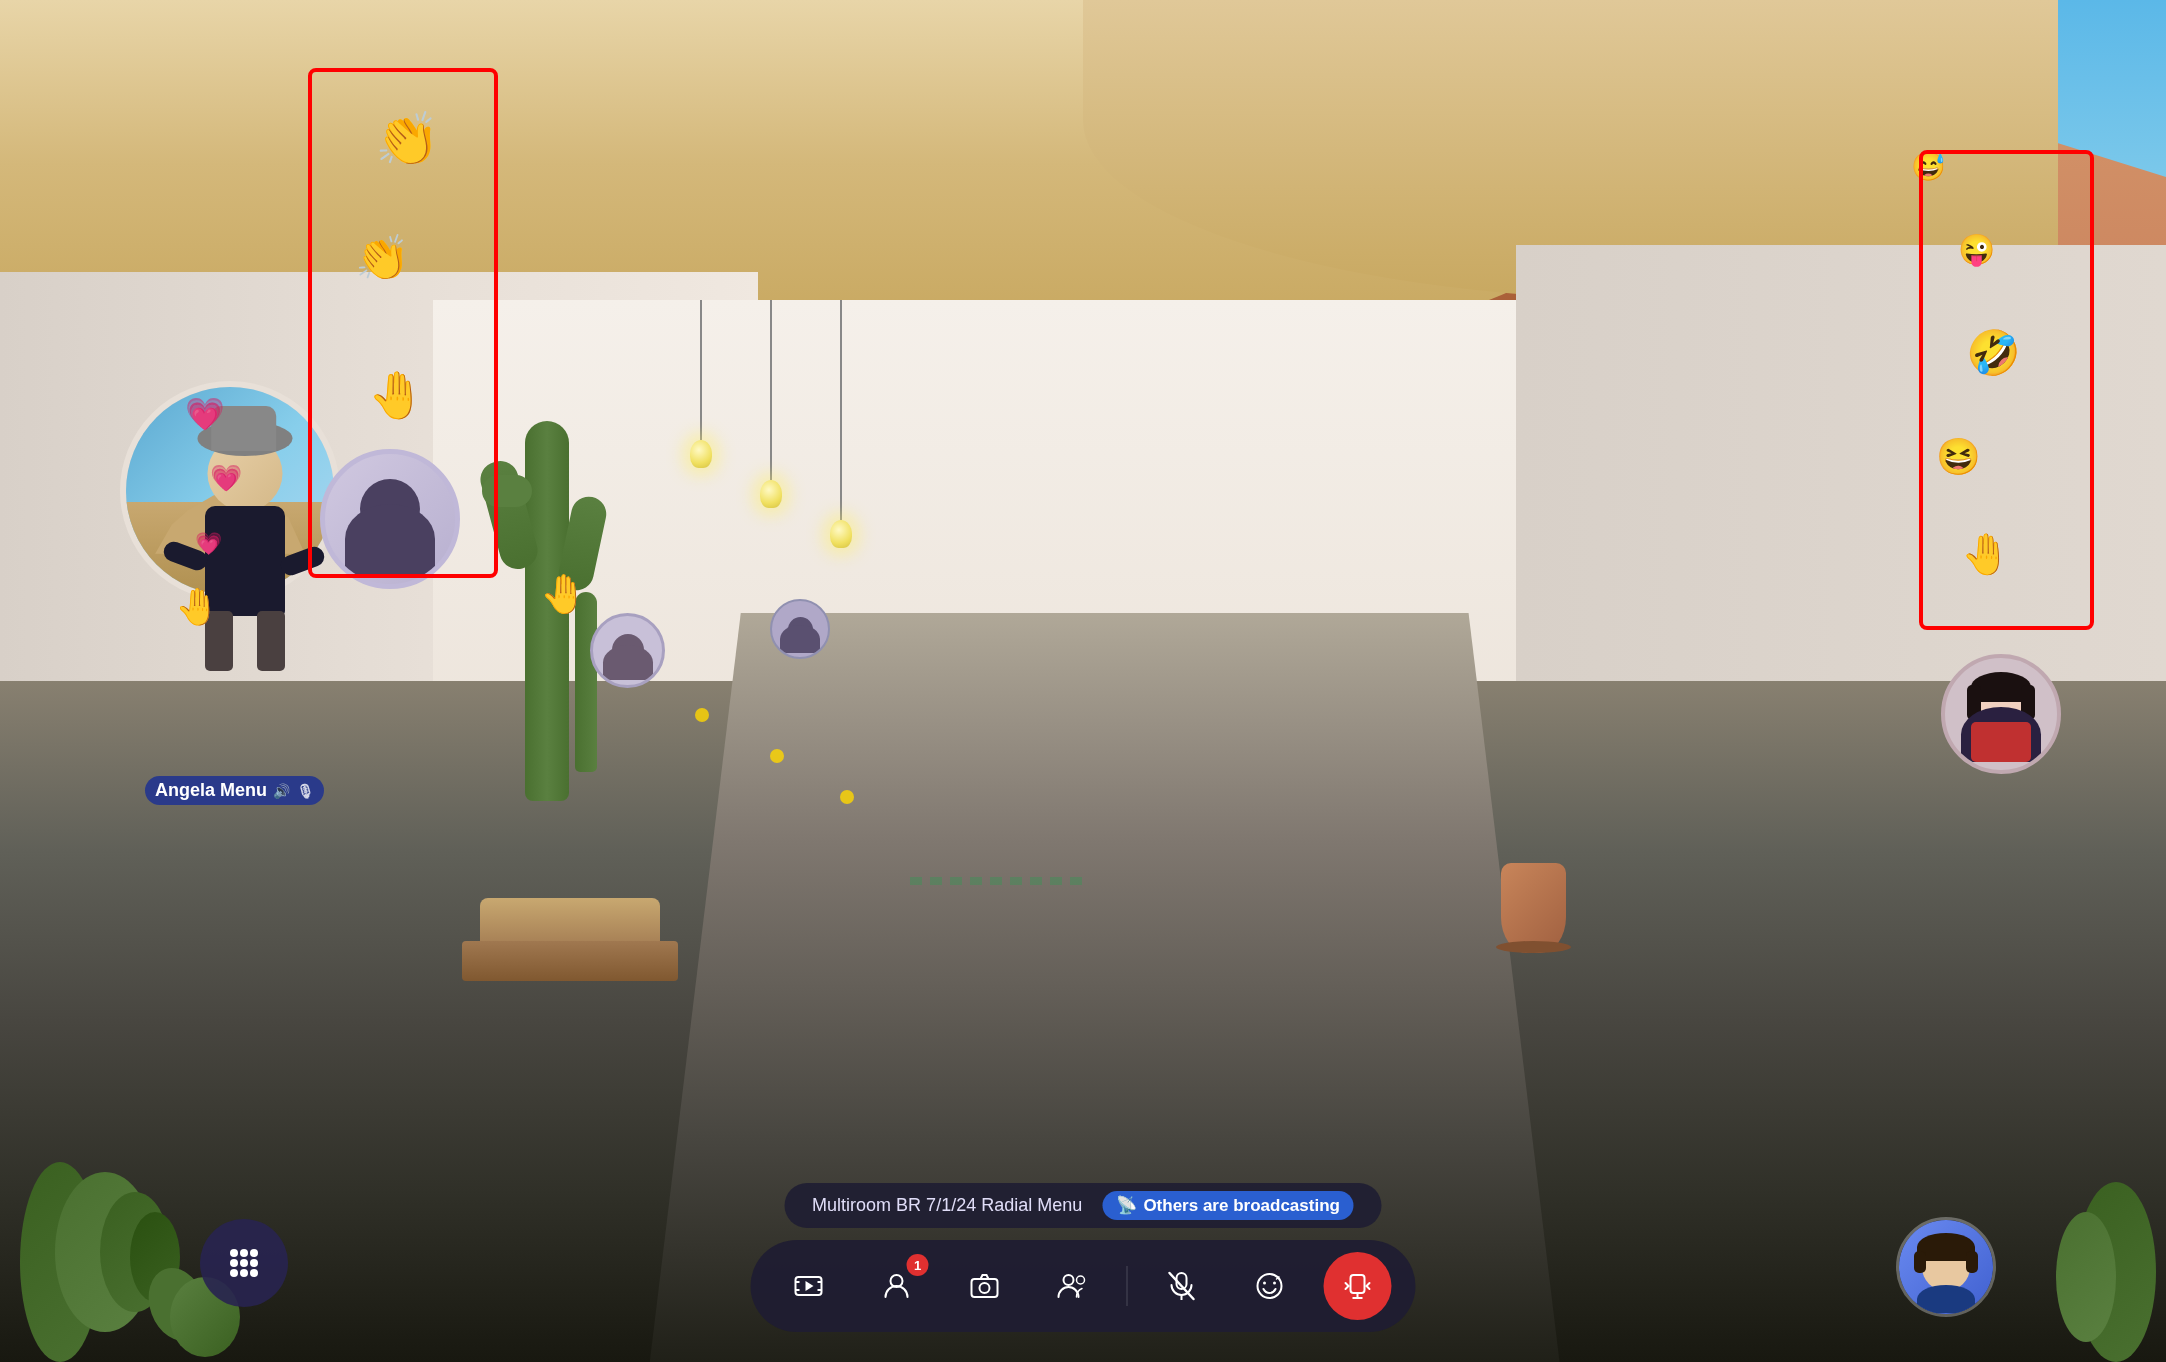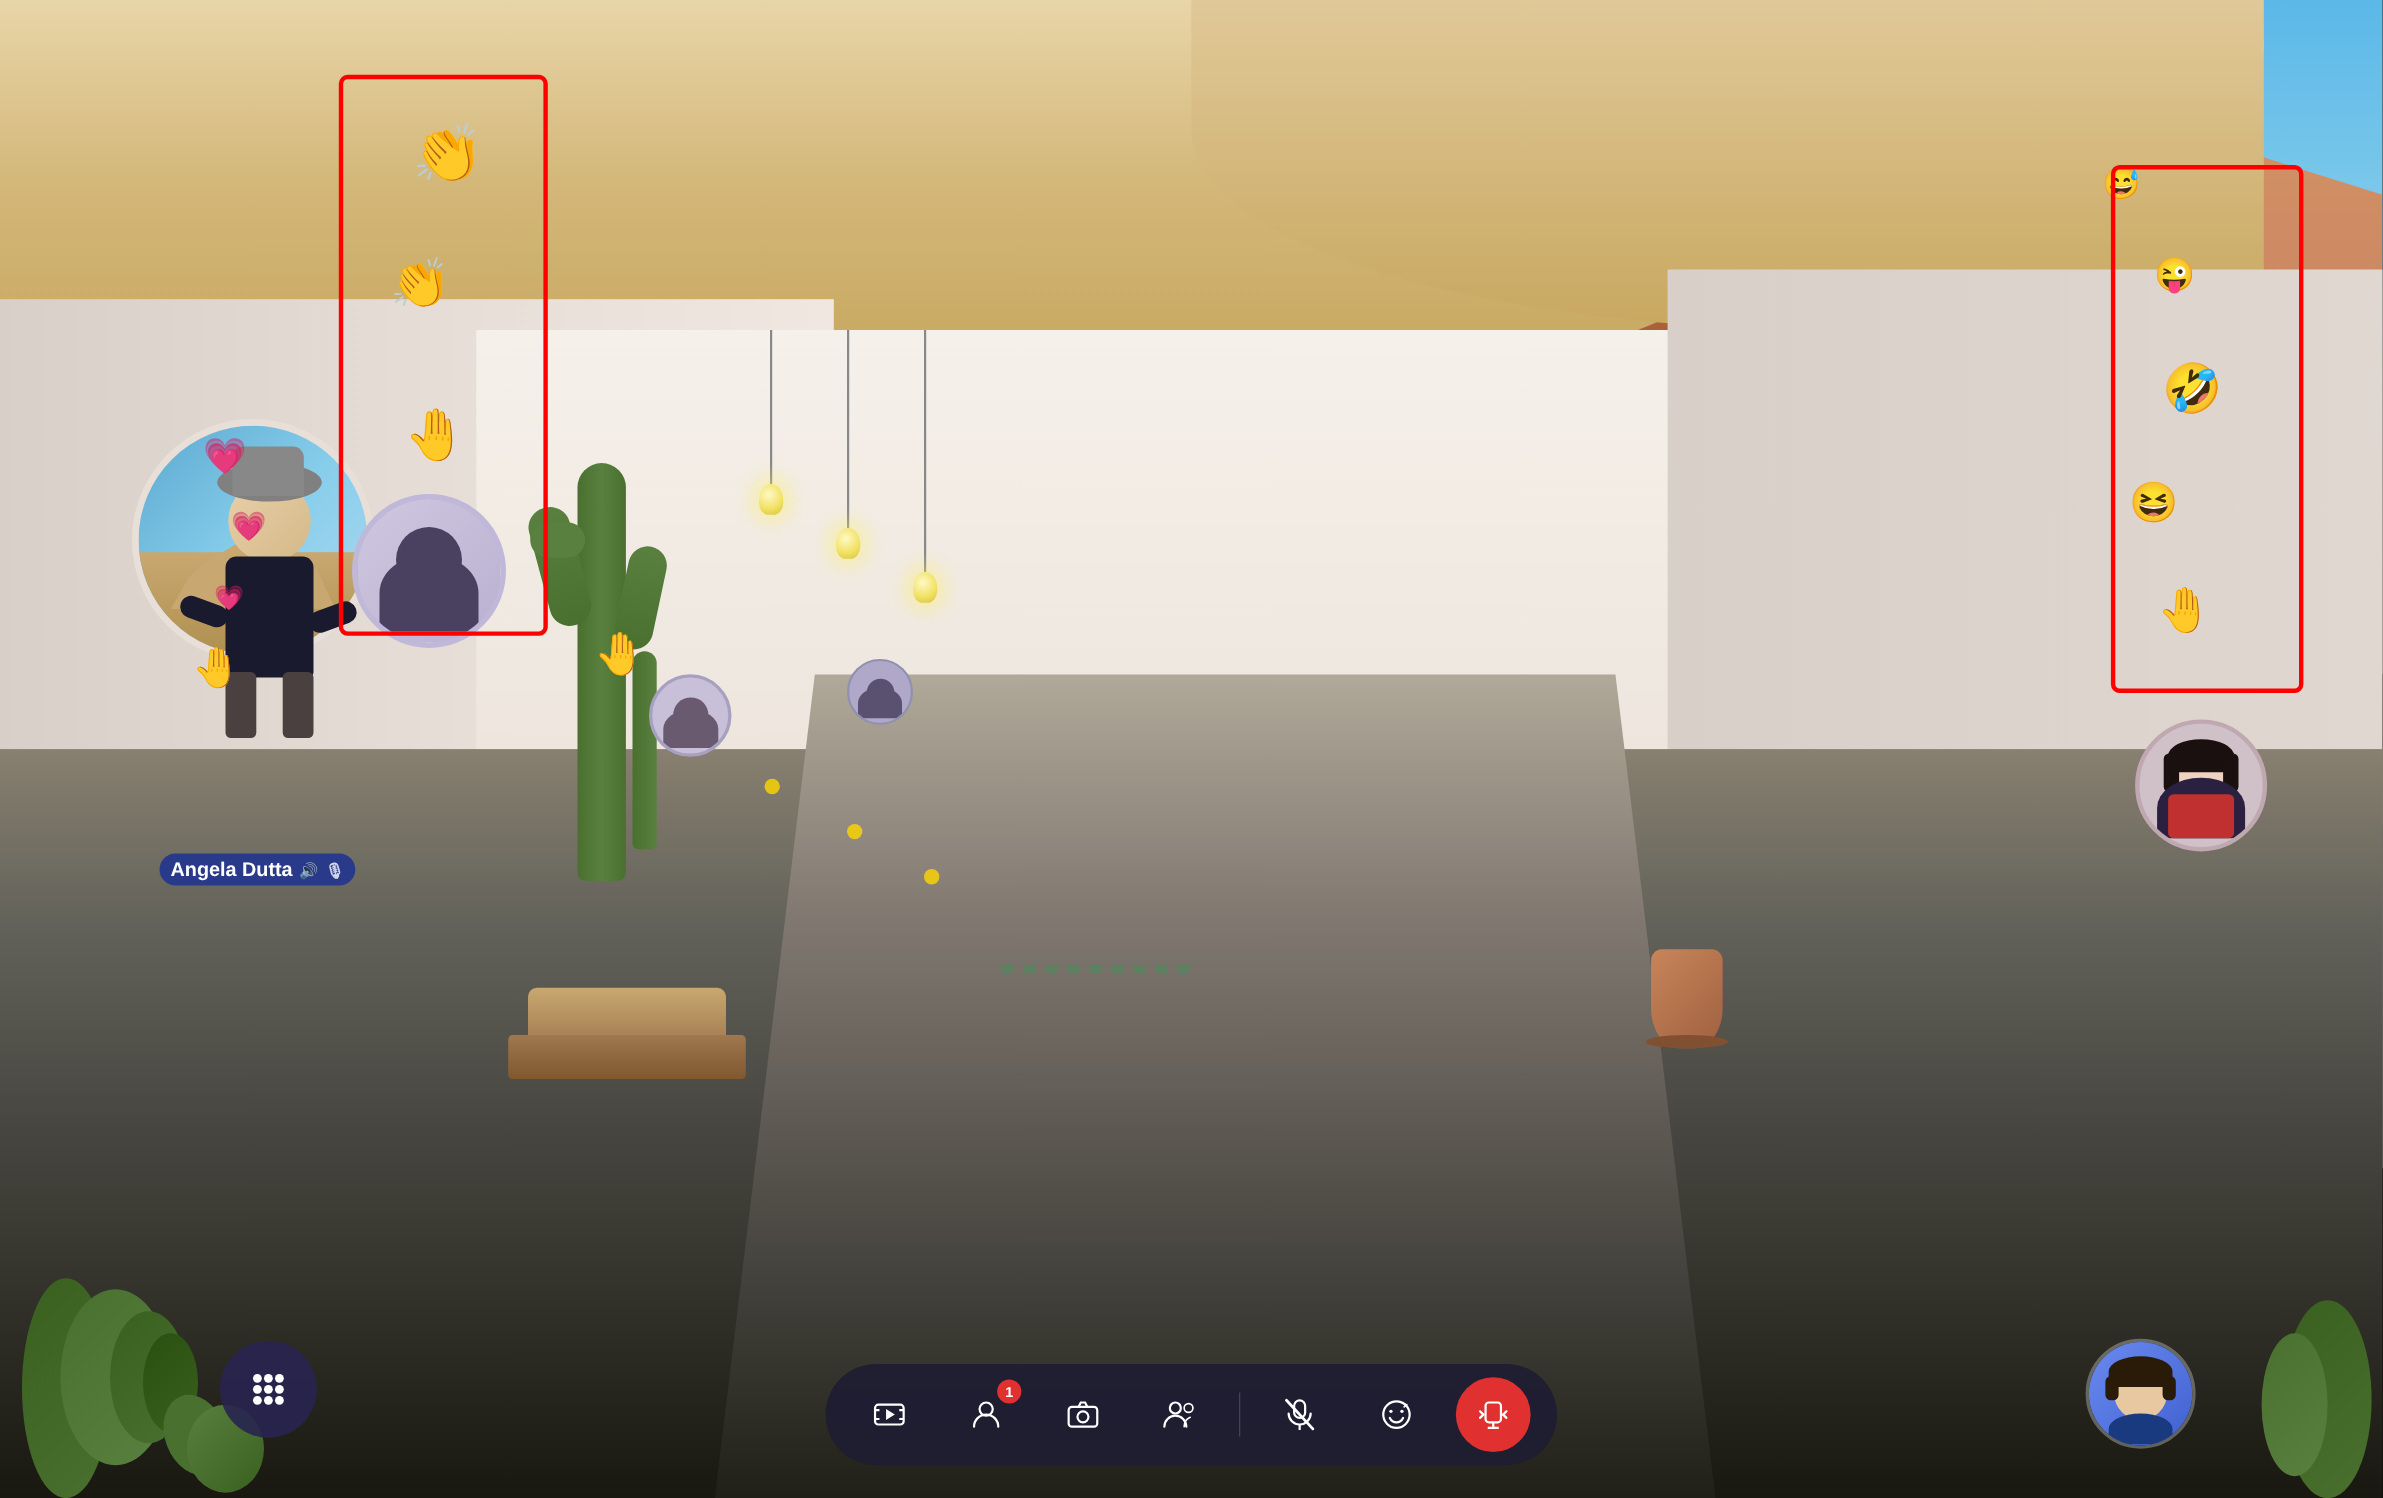--- a/index.html
+++ b/index.html
@@ -440,21 +440,21 @@
     <div style="position:absolute;top:115px;right:10px;
       width:45px;height:20px;background:#1a1a2e;border-radius:10px;transform:rotate(-20deg);"></div>
 
     <div style="position:absolute;top:175px;left:28%;
       width:28px;height:60px;background:#4a4040;border-radius:5px;"></div>
     <div style="position:absolute;top:175px;right:28%;
       width:28px;height:60px;background:#4a4040;border-radius:5px;"></div>
   </div>
 
   <div class="name-tag" style="position:absolute;left:145px;top:57%;">
-    <span>Angela Dutta</span>
+    <span>Angela Menu</span>
     <span style="font-size:14px;opacity:0.8;">🔊</span>
     <span style="font-size:14px;opacity:0.8;">🎙</span>
   </div>
 
   <div class="avatar-circle" style="left:320px;top:33%;width:140px;height:140px;
     background:linear-gradient(135deg,#d0c8e0,#b8b0d0);border:5px solid #c0b8d8;">
 
     <div style="width:60px;height:60px;border-radius:50%;background:#4a4060;margin-top:-20px;"></div>
     <div style="position:absolute;bottom:10px;width:90px;height:70px;background:#4a4060;border-radius:50% 50% 0 0;"></div>
   </div>
@@ -533,20 +533,27 @@
         <div style="position:absolute;top:8px;left:-8px;width:12px;height:22px;background:#2a1a08;border-radius:5px;"></div>
         <div style="position:absolute;top:8px;right:-8px;width:12px;height:22px;background:#2a1a08;border-radius:5px;"></div>
       </div>
       <div style="position:absolute;bottom:-22px;left:50%;transform:translateX(-50%);width:58px;height:28px;background:#1a3a80;border-radius:50% 50% 0 0;"></div>
     </div>
   </div>
 </div>
 
 <div class="toolbar-wrapper">
 
+  <div class="status-bar">
+    <span class="room-name">Multiroom BR 7/1/24 Radial Menu</span>
+    <div class="broadcast-badge">
+      <span>📡</span>
+      <span>Others are broadcasting</span>
+    </div>
+  </div>
 
   <div class="toolbar">
 
     <button class="toolbar-btn">
       <svg width="30" height="30" viewBox="0 0 30 30" fill="none">
         <rect x="2" y="6" width="26" height="18" rx="3" stroke="white" stroke-width="2" fill="none"></rect>
         <path d="M20 15l-8 5V10l8 5z" fill="white"></path>
         <line x1="2" y1="11" x2="6" y2="11" stroke="white" stroke-width="2"></line>
         <line x1="2" y1="19" x2="6" y2="19" stroke="white" stroke-width="2"></line>
         <line x1="24" y1="11" x2="28" y2="11" stroke="white" stroke-width="2"></line>

